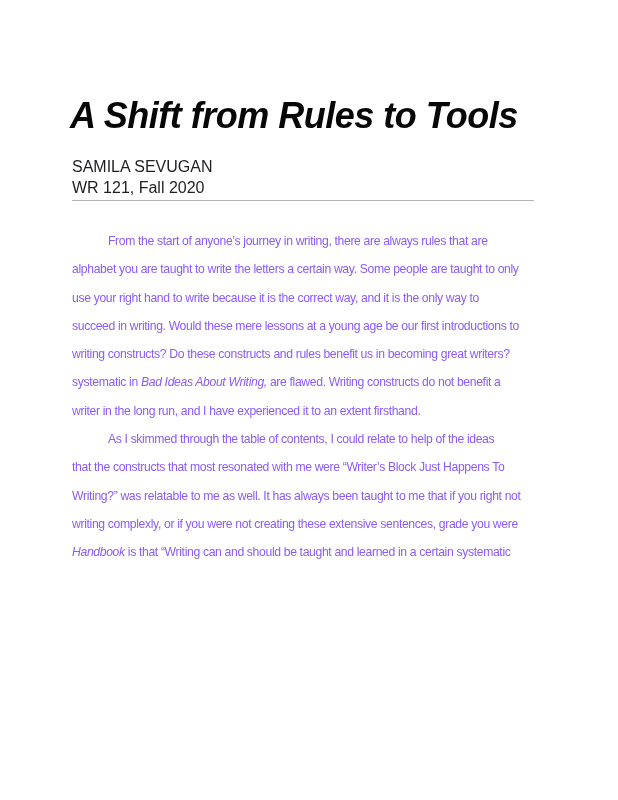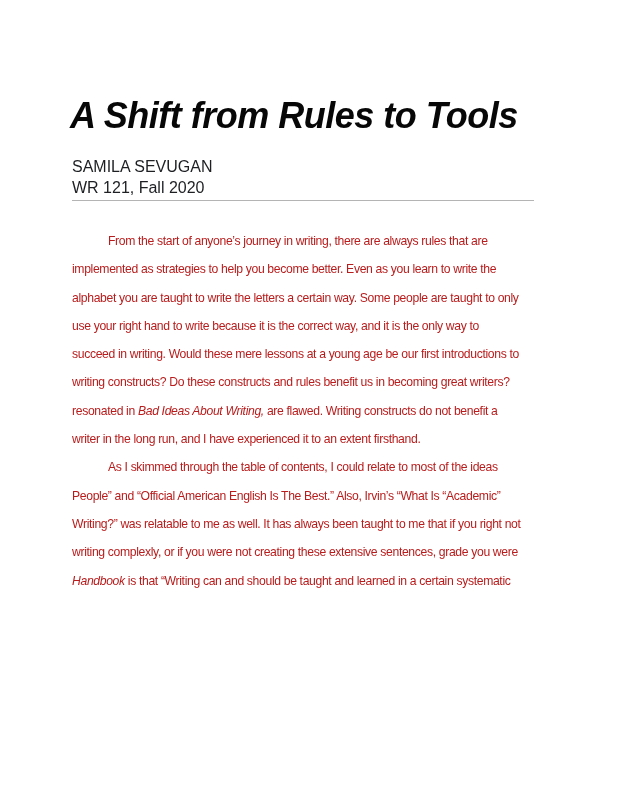--- a/index.html
+++ b/index.html
@@ -47,21 +47,21 @@
     height: 0;
     border: none;
     border-top: 1px solid #b4b4b4;
     margin: 0;
   }
   .doc-body {
     position: absolute;
     left: 72px;
     top: 227px;
     width: 474px;
-    color: #b91c1c;
+    color: #8b5cf6;
     font-size: 12.2px;
     letter-spacing: -0.35px;
   }
   .line {
     height: 28.3px;
     line-height: 28.3px;
     white-space: nowrap;
   }
   .line.indent {
     text-indent: 36px;
@@ -78,26 +78,25 @@
 
   <div class="byline-block">
     <div class="byline-line">SAMILA SEVUGAN</div>
     <div class="byline-line">WR 121, Fall 2020</div>
   </div>
 
   <hr class="divider">
 
   <div class="doc-body">
       <div class="line indent"><span class="run">From the start of anyone’s journey in writing, there are always rules that are</span></div>
-      <div class="line"><span class="run">implemented as strategies to help you become better. Even as you learn to write the</span></div>
       <div class="line"><span class="run">alphabet you are taught to write the letters a certain way. Some people are taught to only</span></div>
       <div class="line"><span class="run">use your right hand to write because it is the correct way, and it is the only way to</span></div>
       <div class="line"><span class="run">succeed in writing. Would these mere lessons at a young age be our first introductions to</span></div>
       <div class="line"><span class="run">writing constructs? Do these constructs and rules benefit us in becoming great writers?</span></div>
-      <div class="line"><span class="run">resonated in </span><span class="run italic">Bad Ideas About Writing,</span><span class="run"> are flawed. Writing constructs do not benefit a</span></div>
+      <div class="line"><span class="run">systematic in </span><span class="run italic">Bad Ideas About Writing,</span><span class="run"> are flawed. Writing constructs do not benefit a</span></div>
       <div class="line"><span class="run">writer in the long run, and I have experienced it to an extent firsthand.</span></div>
-      <div class="line indent"><span class="run">As I skimmed through the table of contents, I could relate to most of the ideas</span></div>
-      <div class="line"><span class="run">People” and “Official American English Is The Best.” Also, Irvin’s “What Is “Academic”</span></div>
+      <div class="line indent"><span class="run">As I skimmed through the table of contents, I could relate to help of the ideas</span></div>
+      <div class="line"><span class="run">that the constructs that most resonated with me were “Writer’s Block Just Happens To</span></div>
       <div class="line"><span class="run">Writing?” was relatable to me as well. It has always been taught to me that if you right not</span></div>
       <div class="line"><span class="run">writing complexly, or if you were not creating these extensive sentences, grade you were</span></div>
       <div class="line"><span class="run italic">Handbook</span><span class="run"> is that “Writing can and should be taught and learned in a certain systematic</span></div>
     </div>
 </div>
 
 </body></html>

